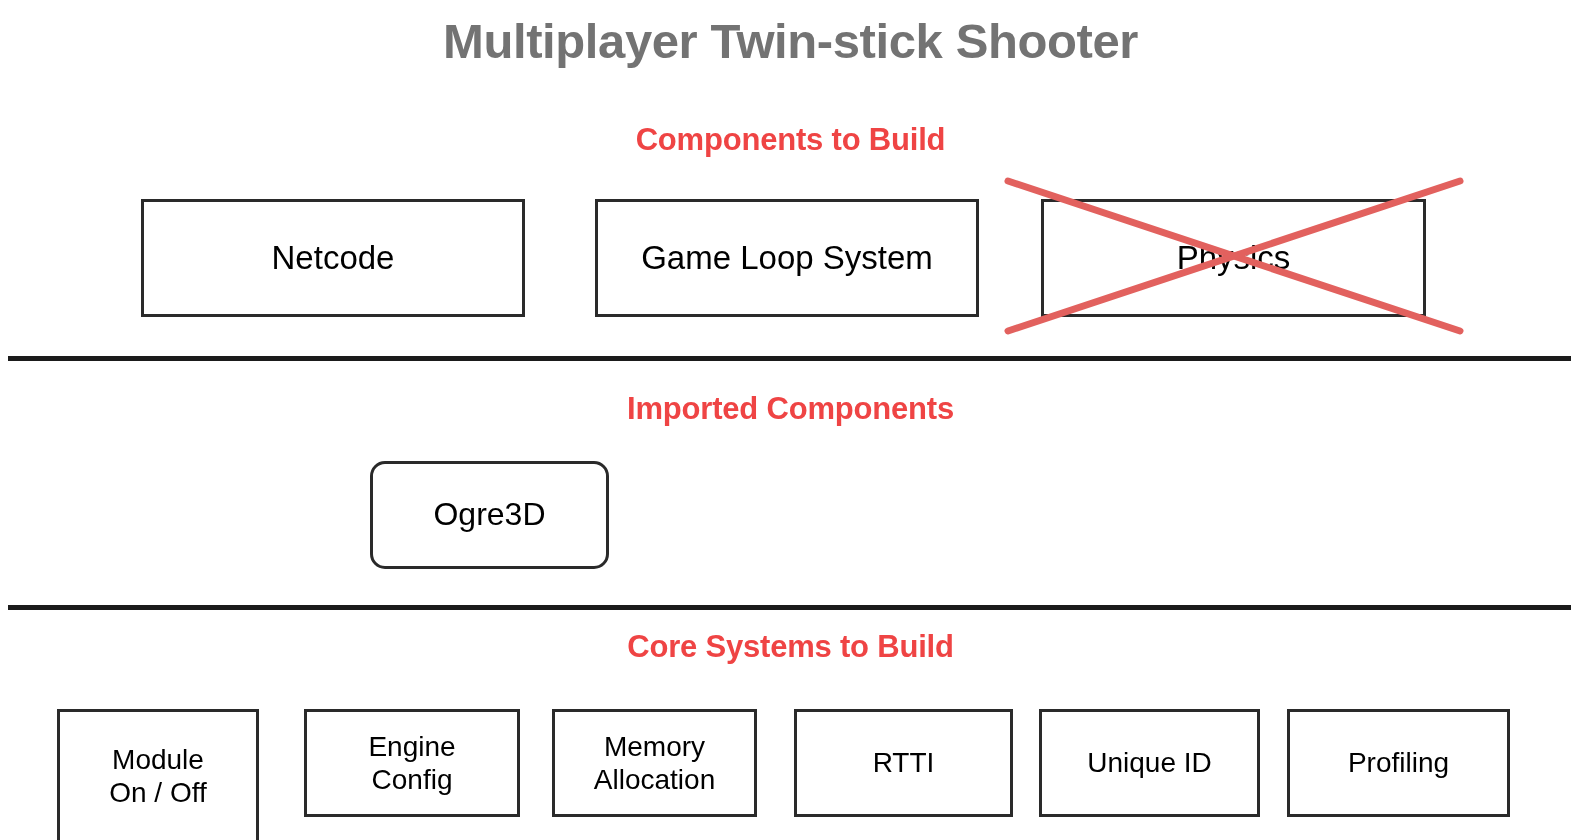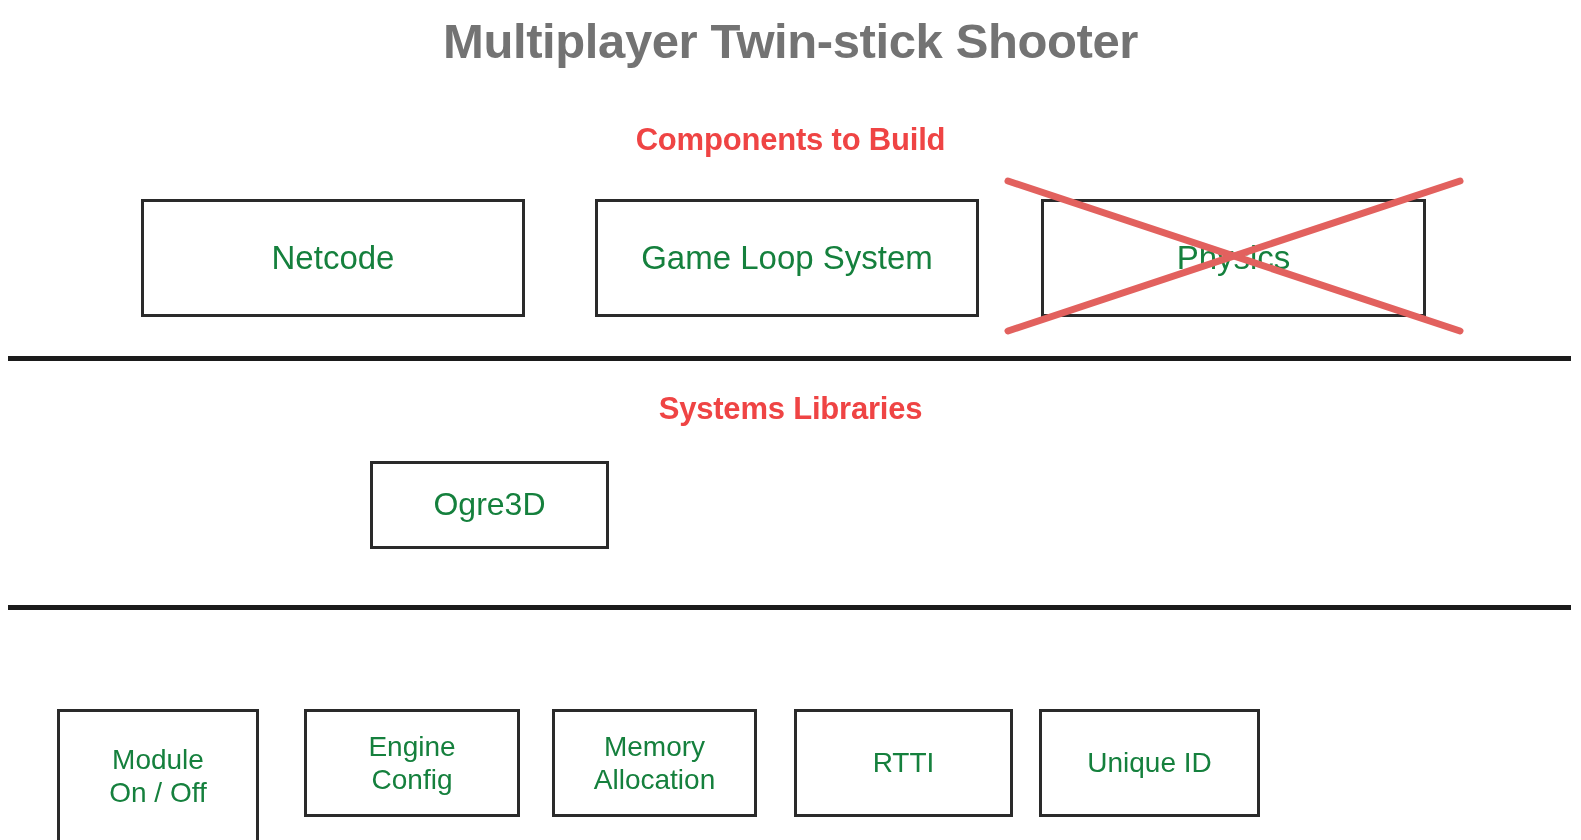--- a/index.html
+++ b/index.html
@@ -66,38 +66,38 @@
   
   .node {
     position: absolute;
     box-sizing: border-box;
     border: 3px solid #2a2a2a;
     background: #ffffff;
     display: flex;
     align-items: center;
     justify-content: center;
     text-align: center;
-    color: #15803d;
+    color: #000000;
     font-weight: normal;
   }
   .node .label {
     display: block;
     white-space: pre-line;
     line-height: 1.18;
   }
 
   
   .node.comp { font-size: 33px; }
   .node.n-netcode  { left: 141px;  top: 199px; width: 384px; height: 118px; }
   .node.n-gameloop { left: 595px;  top: 199px; width: 384px; height: 118px; }
   .node.n-physics  { left: 1041px; top: 199px; width: 385px; height: 118px; }
 
   
   .node.lib { font-size: 32px; }
-  .node.n-ogre3d { left: 370px; top: 461px; width: 239px; height: 88px; }
+  .node.n-ogre3d { left: 370px; top: 461px; width: 239px; height: 108px; border-radius: 15px; }
   .node.n-openal { left: 957px; top: 461px; width: 243px; height: 108px; }
 
   
   .node.core { font-size: 28px; }
   .node.n-module   { left: 57px;   top: 709px; width: 202px; height: 134px; }
   .node.n-engine   { left: 304px;  top: 709px; width: 216px; height: 108px; text-align: center; }
   .node.n-memory   { left: 552px;  top: 709px; width: 205px; height: 108px; }
   .node.n-rtti     { left: 794px;  top: 709px; width: 219px; height: 108px; }
   .node.n-uniqueid { left: 1039px; top: 709px; width: 221px; height: 108px; }
   .node.n-profiling{ left: 1287px; top: 709px; width: 223px; height: 108px; }
@@ -141,29 +141,30 @@
 
   <div class="strike-overlay">
     <svg viewBox="0 0 456 162" preserveAspectRatio="none">
       <line x1="2" y1="6" x2="454" y2="156" stroke="#e2615e" stroke-width="7" stroke-linecap="round"></line>
       <line x1="2" y1="156" x2="454" y2="6" stroke="#e2615e" stroke-width="7" stroke-linecap="round"></line>
     </svg>
   </div>
 
   <div class="divider d1"></div>
 
-  <div class="section-title libraries">Systems Libraries</div>
+  <div class="section-title libraries">Imported Components</div>
 
   <div class="node lib n-ogre3d">
     <span class="label">Ogre3D</span>
   </div>
 
 
   <div class="divider d2"></div>
 
+  <div class="section-title core">Core Systems to Build</div>
 
   <div class="node core n-module">
     <span class="label">Module
 On / Off</span>
   </div>
 
   <div class="node core n-engine">
     <span class="label">Engine
 Config</span>
   </div>
@@ -174,14 +175,17 @@
   </div>
 
   <div class="node core n-rtti">
     <span class="label">RTTI</span>
   </div>
 
   <div class="node core n-uniqueid">
     <span class="label">Unique ID</span>
   </div>
 
+  <div class="node core n-profiling">
+    <span class="label">Profiling</span>
+  </div>
 
 </div>
 
 </body></html>

